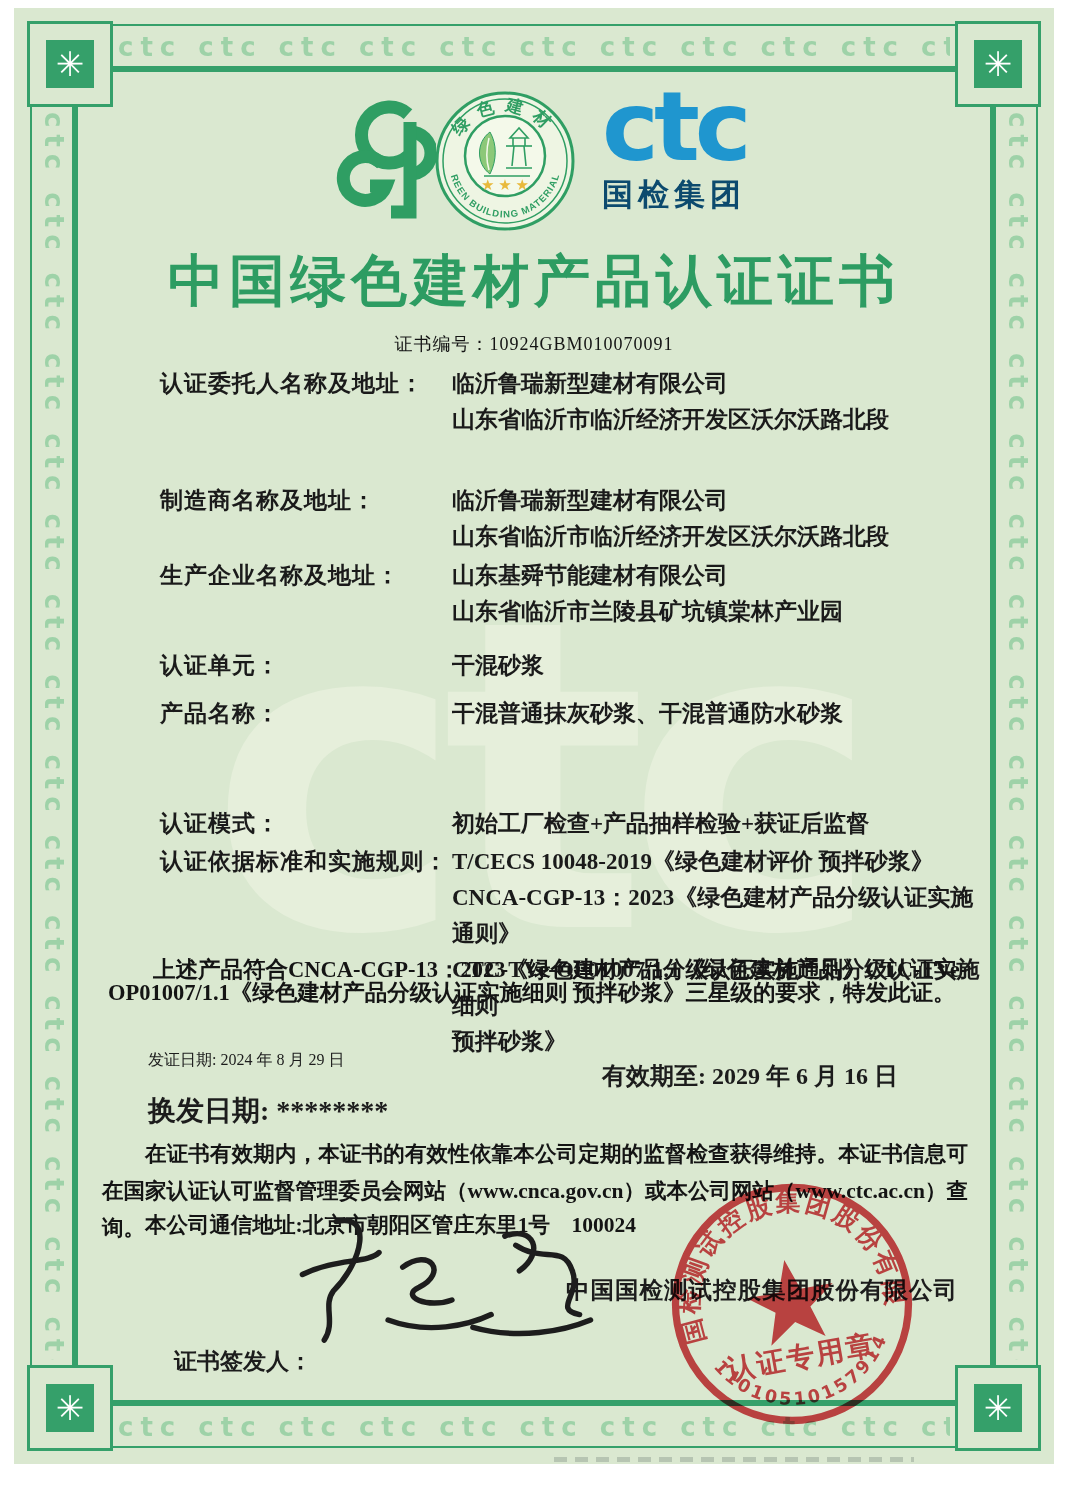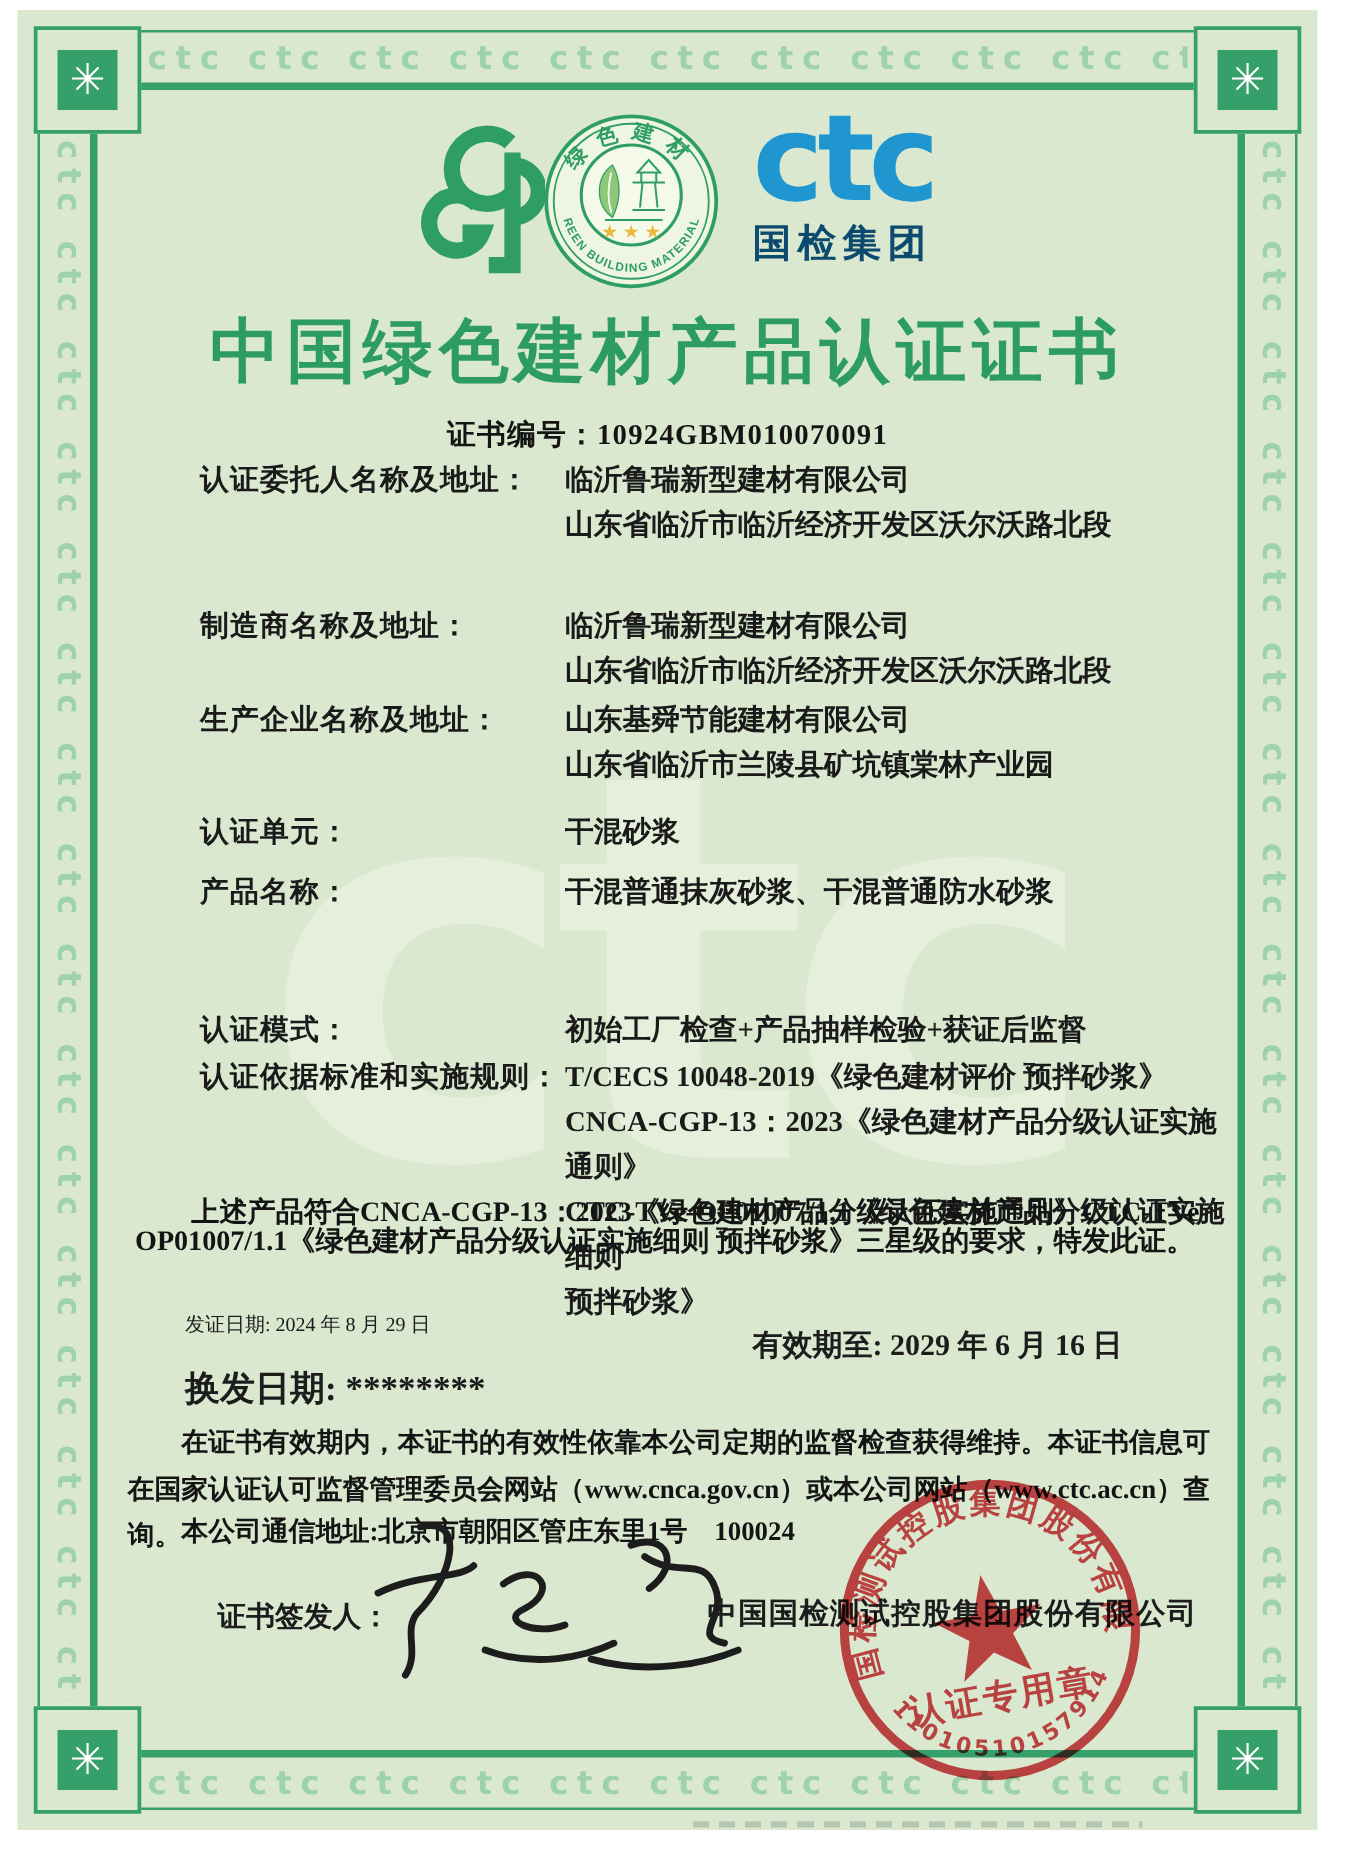--- a/index.html
+++ b/index.html
@@ -31,21 +31,21 @@
   .logo-gbp{position:absolute;left:322px;top:84px;z-index:2;}
   .logo-badge{position:absolute;left:420px;top:82px;z-index:2;}
   .logo-ctc{position:absolute;left:588px;top:76px;z-index:2;text-align:left;}
   .logo-ctc .ctc-word{font:800 96px/0.9 "DejaVu Sans",sans-serif;color:#1f96cf;letter-spacing:-5px;}
   .logo-ctc .ctc-sub{margin-top:4px;font:700 31px "Liberation Sans",sans-serif;color:#0c4a6e;letter-spacing:5px;}
 
   
   .title{position:absolute;left:0;right:0;top:236px;text-align:center;z-index:2;
          font-weight:700;font-size:56px;letter-spacing:5px;color:#2d9c62;}
   .certline{position:absolute;left:0;right:0;top:324px;text-align:center;z-index:2;
-         font-weight:700;font-size:23px;letter-spacing:1px;color:#141414;}
+         font-weight:400;font-size:18px;letter-spacing:1px;color:#141414;}
 
   
   .row{position:absolute;left:146px;right:64px;display:flex;z-index:2;
        font-weight:700;font-size:23px;line-height:36px;color:#1a1a1a;}
   .row .lbl{width:292px;flex:none;letter-spacing:1px;}
   .row .val{flex:1;}
   .latin{font-family:"DejaVu Sans Mono",monospace;font-size:22px;}
   .r0{top:358px}.r1{top:442px}.r2{top:475px}.r3{top:550px}.r4{top:640px}
   .r5{top:688px}.r6{top:740px}.r7{top:798px}.r8{top:836px}
 
@@ -53,21 +53,21 @@
          font-weight:700;font-size:22.5px;line-height:23px;color:#141414;}
   .date-issue{position:absolute;left:134px;top:1042px;z-index:2;font-weight:400;font-size:16px;}
   .date-valid{position:absolute;left:588px;top:1052px;z-index:2;font-weight:700;font-size:24px;}
   .date-reissue{position:absolute;left:134px;top:1084px;z-index:2;font-weight:700;font-size:28px;}
 
   .notice{position:absolute;left:88px;width:866px;top:1128px;z-index:2;text-indent:2em;text-align:justify;
          font-weight:700;font-size:21.5px;line-height:37px;color:#141414;}
   .addr{position:absolute;left:88px;width:866px;top:1202px;z-index:2;text-indent:2em;
          font-weight:700;font-size:21.5px;color:#141414;}
 
-  .signer-label{position:absolute;left:160px;top:1270px;z-index:2;font-weight:700;font-size:23px;}
+  .signer-label{position:absolute;left:160px;top:1338px;z-index:2;font-weight:700;font-size:23px;}
   .signature{position:absolute;left:272px;top:1196px;z-index:3;}
   .company{position:absolute;left:552px;top:1266px;z-index:2;font-weight:700;font-size:23.5px;letter-spacing:1px;}
 
   .seal{position:absolute;left:648px;top:1166px;width:260px;height:260px;z-index:4;
         transform:rotate(-10deg);opacity:0.92;mix-blend-mode:multiply;}
 
   .scan-artifact{position:absolute;left:540px;bottom:2px;width:360px;height:5px;opacity:.5;z-index:2;
         background:repeating-linear-gradient(90deg,#93a294 0 13px,transparent 13px 21px);}
 </style>
 </head>

